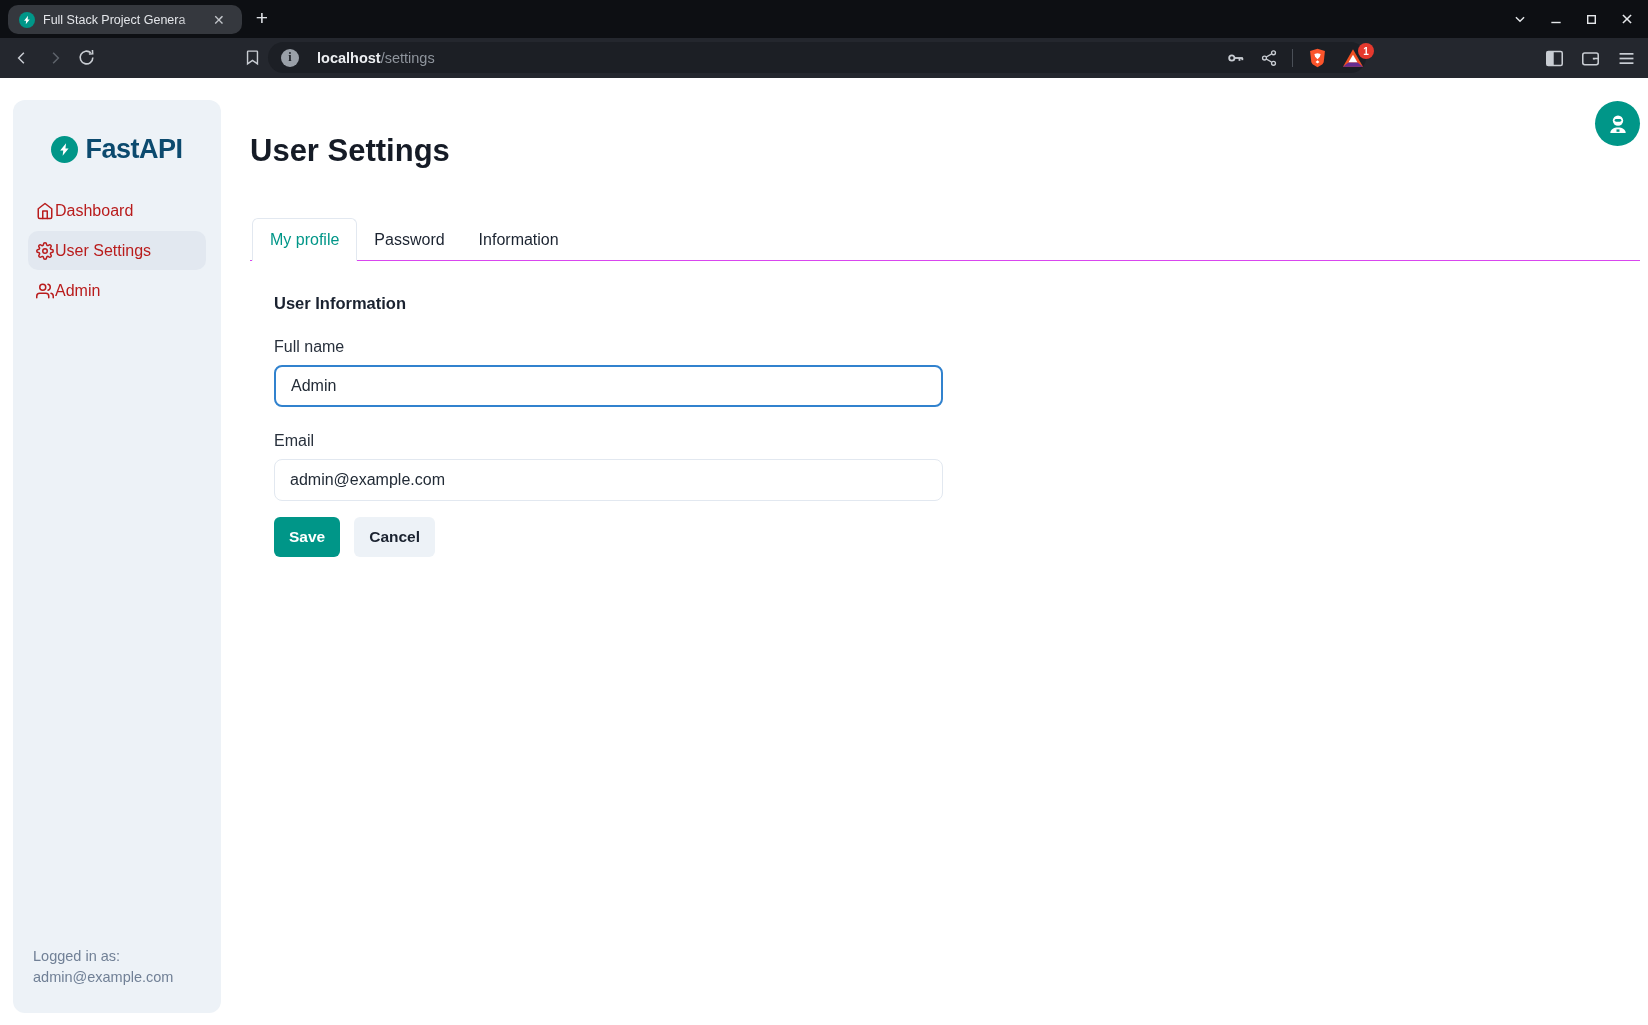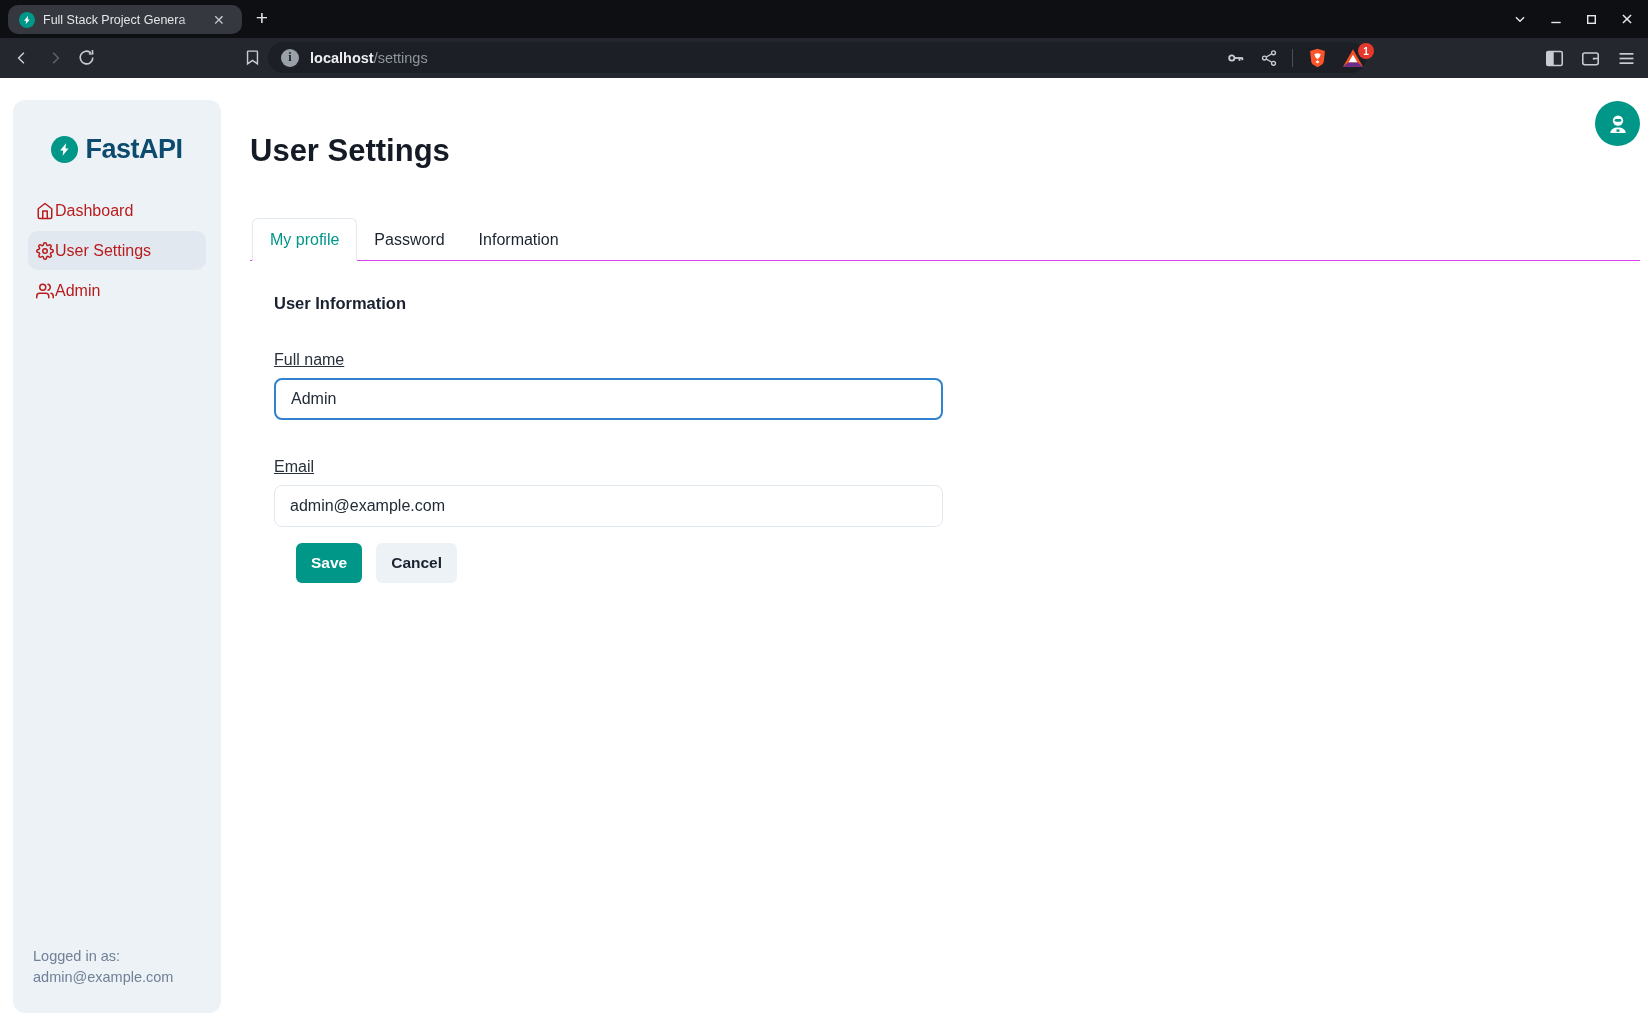--- a/index.html
+++ b/index.html
@@ -27,21 +27,21 @@
   .toolbar { position:absolute; left:0; top:38px; width:1648px; height:40px; background:#24272e; }
   .toolbar svg { display:block; }
   .nav-back { position:absolute; left:13px; top:11px; color:#c9cdd3; }
   .nav-fwd  { position:absolute; left:46px; top:11px; color:#5e636b; }
   .nav-reload { position:absolute; left:77px; top:10px; color:#c9cdd3; }
   .bookmark-btn { position:absolute; left:244px; top:10px; color:#c9cdd3; }
   .urlbar { position:absolute; left:268px; top:4px; width:1098px; height:31px; background:#1c1f25;
             border-radius:16px; display:flex; align-items:center; }
   .info-chip { margin-left:13px; width:18px; height:18px; border-radius:50%; background:#9aa0a8;
                color:#1c1f25; font-size:12px; font-weight:700; display:flex; align-items:center; justify-content:center; font-family:"Liberation Serif",serif; }
-  .url-text { margin-left:11px; font-size:14.5px; }
+  .url-text { margin-left:18px; font-size:14.5px; }
   .url-host { color:#eceef1; font-weight:600; }
   .url-path { color:#8f959d; }
   .url-icons { position:absolute; left:958px; top:0; height:31px; display:flex; align-items:center; gap:14px; color:#c9cdd3; }
   .divider-v { width:1px; height:18px; background:#4a4f57; }
   .badge { position:absolute; left:1090px; top:1px; min-width:16px; height:16px; border-radius:8px;
            background:#e5392e; color:#fff; font-size:10px; font-weight:700; display:flex;
            align-items:center; justify-content:center; padding:0 4px; }
   .tb-right { position:absolute; right:12px; top:0; height:40px; display:flex; align-items:center; gap:17px; color:#c9cdd3; }
 
   
@@ -64,27 +64,27 @@
 
   .content { position:absolute; left:250px; top:0; width:1390px; }
   .page-title { margin-top:55px; font-size:31px; font-weight:700; color:#151b26; }
   .tablist { margin-top:49px; display:flex; align-items:flex-end; border-bottom:1px solid #d946ef; height:43px; padding-left:2px; }
   .tab-item { height:43px; display:flex; align-items:center; padding:0 17px; font-size:16px;
               color:#1b2330; cursor:pointer; margin-bottom:-1px; }
   .tab-item.active { color:#009688; background:#fff; border:1px solid #e2e8f0; border-bottom:1px solid #fff;
                      border-radius:6px 6px 0 0; }
   .panel { padding-left:24px; }
   .section-title { margin-top:33px; font-size:16.5px; font-weight:700; color:#1a2230; }
-  .field-label { margin-top:38px; font-size:16px; color:#28303c;text-decoration:underline; }
+  .field-label { margin-top:25px; font-size:16px; color:#28303c; }
   .text-input { display:block; margin-top:9px; width:669px; height:42px; border-radius:8px;
                 font-size:16px; padding:0 15px; color:#222b36; outline:none; background:#fff;
                 font-family:"Liberation Sans",sans-serif; }
   .text-input.focused { border:2px solid #3182ce; }
   .text-input.normal { border:1px solid #e2e8f0; }
-  .btn-row { margin-top:16px; display:flex; gap:14px;margin-left:22px; }
+  .btn-row { margin-top:16px; display:flex; gap:14px; }
   .btn { height:40px; border:none; border-radius:6px; padding:0 15px; font-size:15.5px; font-weight:700;
          font-family:"Liberation Sans",sans-serif; cursor:pointer; }
   .btn-save { background:#009688; color:#fff; }
   .btn-cancel { background:#edf2f7; color:#1b2330; }
 </style>
 </head>
 <body>
 
 <div class="browser">
 

